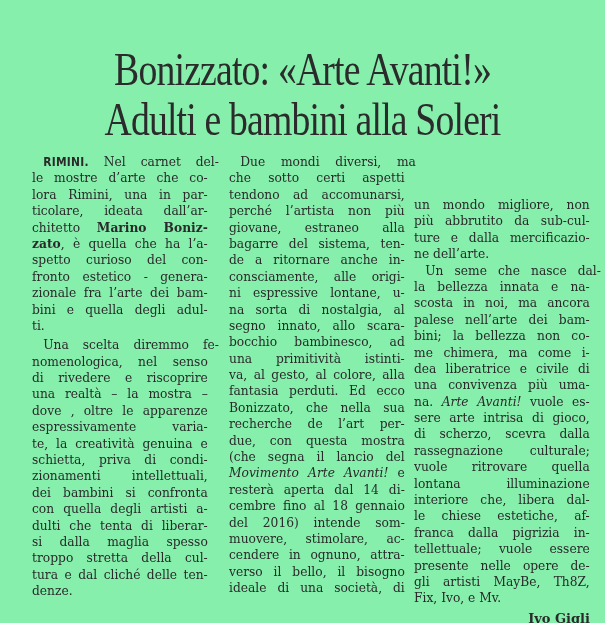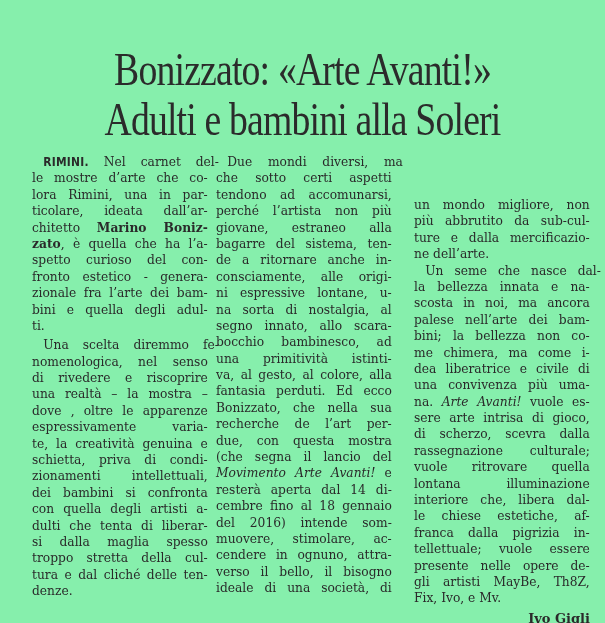--- a/index.html
+++ b/index.html
@@ -23,21 +23,21 @@
   .col {
     position: absolute; top: 154px;
     font-family: "DejaVu Serif", serif;
     font-size: 13.2px; line-height: 16px;
     color: #2a2a2a;
   }
   .col .line { display: block; white-space: nowrap; text-align: justify; text-align-last: justify; height: 16.4px; }
   .col .line.last { text-align-last: left; }
   .col .gap { display: block; height: 3px; }
   .c1 { left: 32px; width: 176px; }
-  .c2 { left: 216px; width: 176px; }
+  .c2 { left: 229px; width: 176px; }
   .c3 { left: 414px; width: 176px; margin-top: 43px; }
   .ind { padding-left: 12px; }
   .kicker { font-family: "DejaVu Sans", sans-serif; font-weight: bold; font-size: 11.5px; letter-spacing: 0.3px; }
   b { font-weight: bold; }
   i { font-style: italic; }
   .sig { display: block; text-align: right; font-weight: bold; margin-top: 4px; font-size: 13px; }
   .c1 .line, .c2 .line, .c3 .line { transform: scaleX(0.93); transform-origin: left; width: 189px; }
 </style>
 </head>
 <body>

